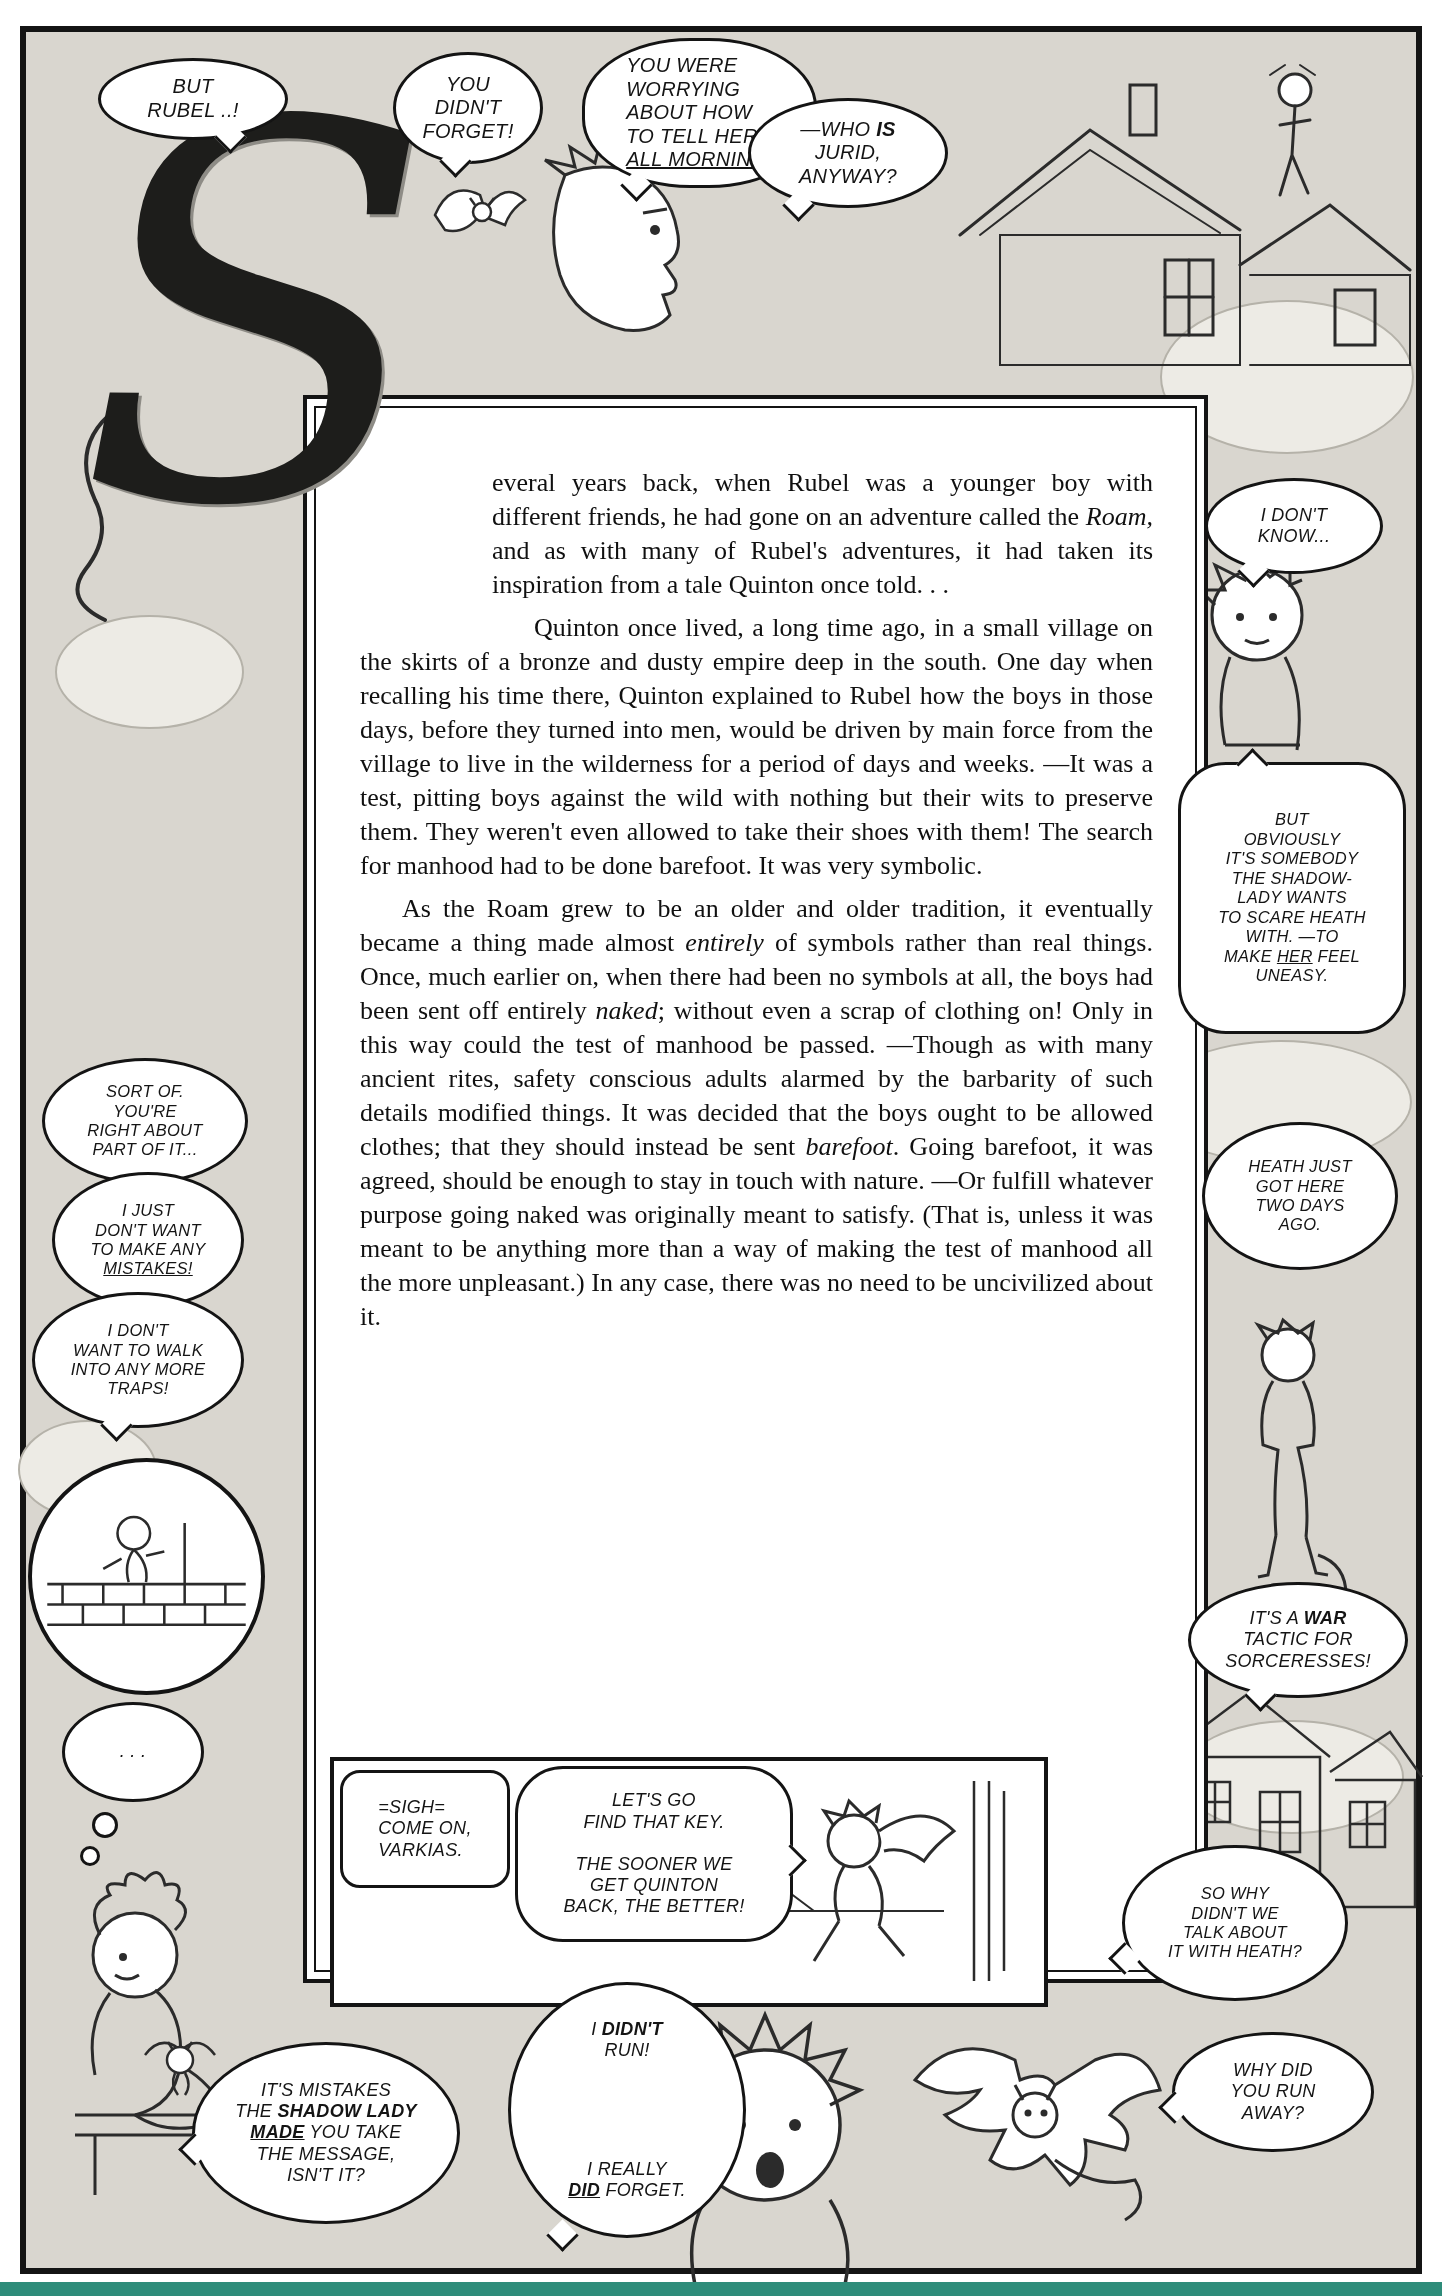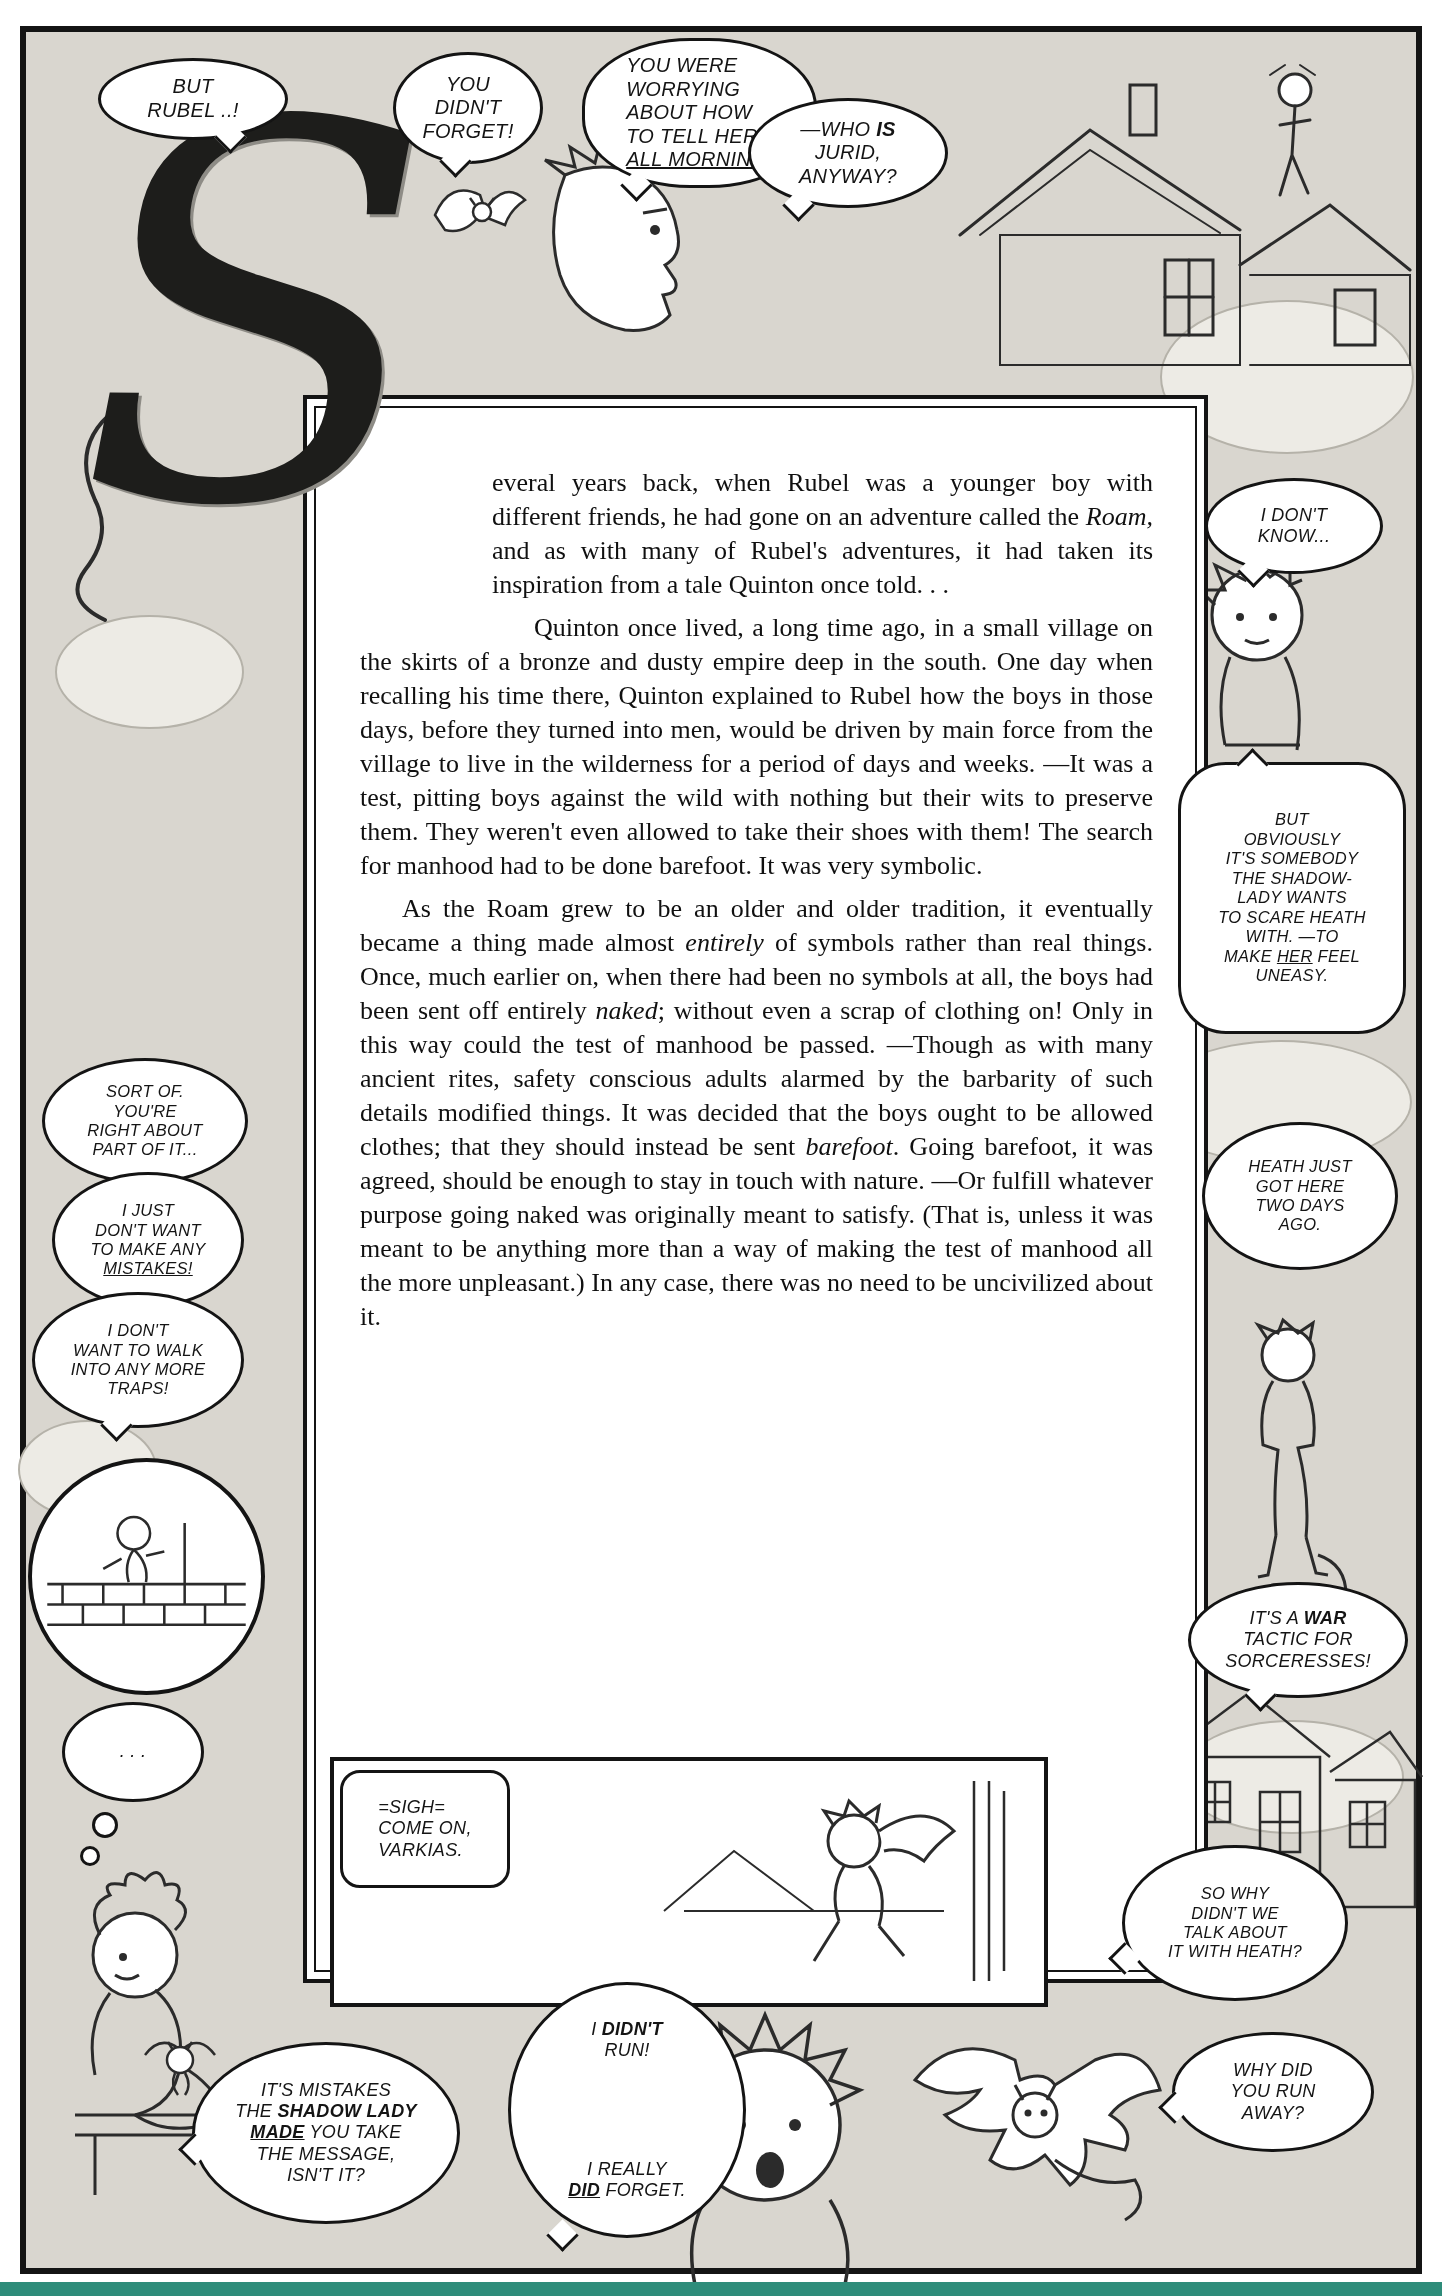--- a/index.html
+++ b/index.html
@@ -345,20 +345,29 @@
   </div>
   <div class="mini-circle" style="left:92px;top:1812px;width:20px;height:20px;"></div>
   <div class="mini-circle" style="left:80px;top:1846px;width:14px;height:14px;"></div>
 
   <div class="bubble rrect align-left" style="left:340px;top:1770px;width:170px;height:118px;z-index:5;">
     <span class="btext"><span>=SIGH=
 COME ON,
 VARKIAS.</span></span>
   </div>
 
+  <div class="bubble blob" style="left:515px;top:1766px;width:278px;height:176px;z-index:5;">
+    <span class="btext"><span>LET'S GO
+FIND THAT KEY.
+
+THE SOONER WE
+GET QUINTON
+BACK, THE BETTER!</span></span>
+    <i class="tail t-r" style="top:80px;"></i>
+  </div>
 
   <div class="bubble" style="left:192px;top:2042px;width:268px;height:182px;">
     <span class="btext"><span>IT'S MISTAKES
 THE </span><span class="bold">SHADOW LADY</span><span>
 </span><span class="bold underline">MADE</span><span> YOU TAKE
 THE MESSAGE,
 ISN'T IT?</span></span>
     <i class="tail t-l" style="bottom:60px;"></i>
   </div>
 

